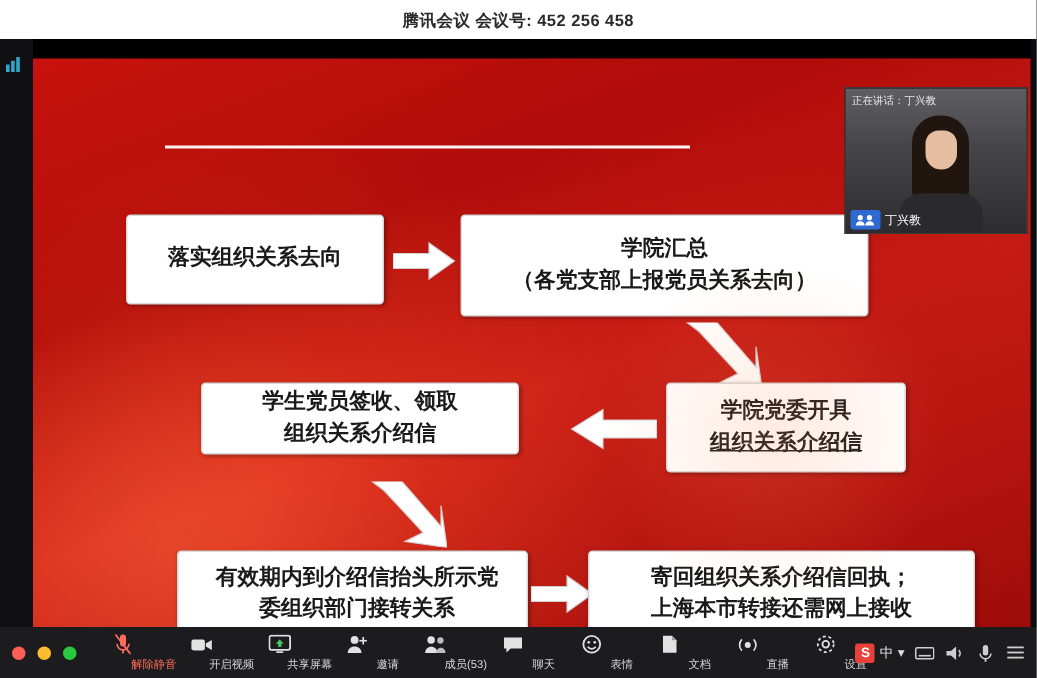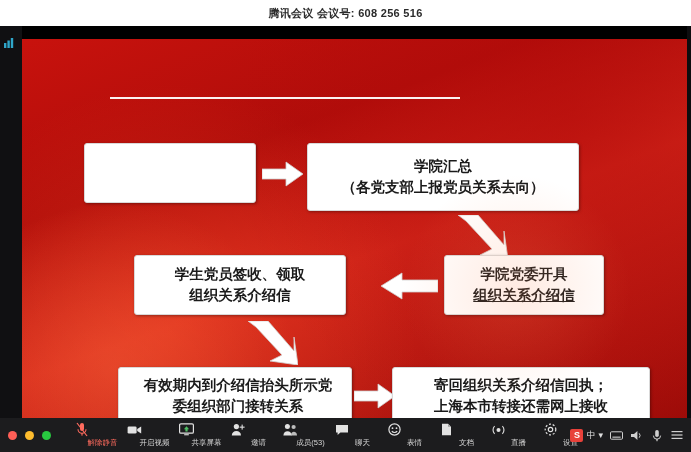--- a/index.html
+++ b/index.html
@@ -132,21 +132,21 @@
   }
   .fbox .line { display: block; }
   .fbox .underline-link {
     text-decoration: underline;
     color: #1a1a1a;
   }
 
   .b1 { left: 62px;  top: 104px; width: 172px; height: 60px; }
   .b2 { left: 285px; top: 104px; width: 272px; height: 68px; }
   .b3 { left: 422px; top: 216px; width: 160px; height: 60px; }
-  .b4 { left: 112px; top: 216px; width: 212px; height: 60px; }
+  .b4 { left: 112px; top: 216px; width: 212px; height: 48px; }
   .b5 { left: 96px;  top: 328px; width: 234px; height: 58px; padding-left: 12px; }
   .b6 { left: 370px; top: 328px; width: 258px; height: 58px; }
 
   
   .arrow {
     position: absolute;
     display: block;
   }
 
   
@@ -286,40 +286,41 @@
     align-items: center;
     justify-content: center;
   }
 </style>
 </head>
 <body>
 
 <div id="app">
 
   <div class="titlebar">
-    <span class="title-text">腾讯会议  会议号: 608 256 516</span>
+    <span class="title-text">腾讯会议  会议号: 452 256 458</span>
   </div>
 
   <div class="stage">
 
     <div class="left-rail">
       <svg class="rail-icon" viewBox="0 0 13 13">
         <rect x="0" y="7" width="2.4" height="5" fill="#2fa6c9"></rect>
         <rect x="3.4" y="4.5" width="2.4" height="7.5" fill="#2fa6c9"></rect>
         <rect x="6.8" y="2" width="2.4" height="10" fill="#2fa6c9"></rect>
       </svg>
     </div>
     <div class="right-rail"></div>
 
     <div class="slide">
 
       <div class="title-underline"></div>
 
       <div class="fbox b1">
         <div>
+          <span class="line">落实组织关系去向</span>
         </div>
       </div>
 
       <svg class="arrow" style="left:240px; top:122px;" width="42" height="26" viewBox="0 0 42 26">
         <polygon points="0,8 24,8 24,1 41,13 24,25 24,18 0,18" fill="#ffffff" stroke="#cfcfcf" stroke-width="0.8"></polygon>
       </svg>
 
       <div class="fbox b2">
         <div>
           <span class="line">学院汇总</span>
@@ -366,20 +367,36 @@
 
       <div class="fbox b6">
         <div>
           <span class="line">寄回组织关系介绍信回执；</span>
           <span class="line">上海本市转接还需网上接收</span>
         </div>
       </div>
 
     </div>
 
+    <div class="pip">
+      <div class="pip-bg"></div>
+      <div class="person-hair"></div>
+      <div class="person-face"></div>
+      <div class="person-body"></div>
+      <span class="pip-top-label">正在讲话：丁兴教</span>
+      <div class="pip-badge">
+        <svg viewBox="0 0 16 10" width="14" height="9">
+          <circle cx="4" cy="3.4" r="2" fill="#ffffff"></circle>
+          <circle cx="11" cy="3.4" r="2" fill="#ffffff"></circle>
+          <path d="M0.6 9.4c0-2 1.6-3.2 3.4-3.2s3.4 1.2 3.4 3.2z" fill="#ffffff"></path>
+          <path d="M7.8 9.4c0-2 1.6-3.2 3.4-3.2s3.4 1.2 3.4 3.2z" fill="#ffffff"></path>
+        </svg>
+      </div>
+      <span class="pip-name">丁兴教</span>
+    </div>
 
   </div>
 
   <div class="toolbar">
 
     <div class="tb-left">
       <span class="win-dot" style="background:#ff5f57"></span>
       <span class="win-dot" style="background:#febc2e"></span>
       <span class="win-dot" style="background:#28c840"></span>
     </div>

